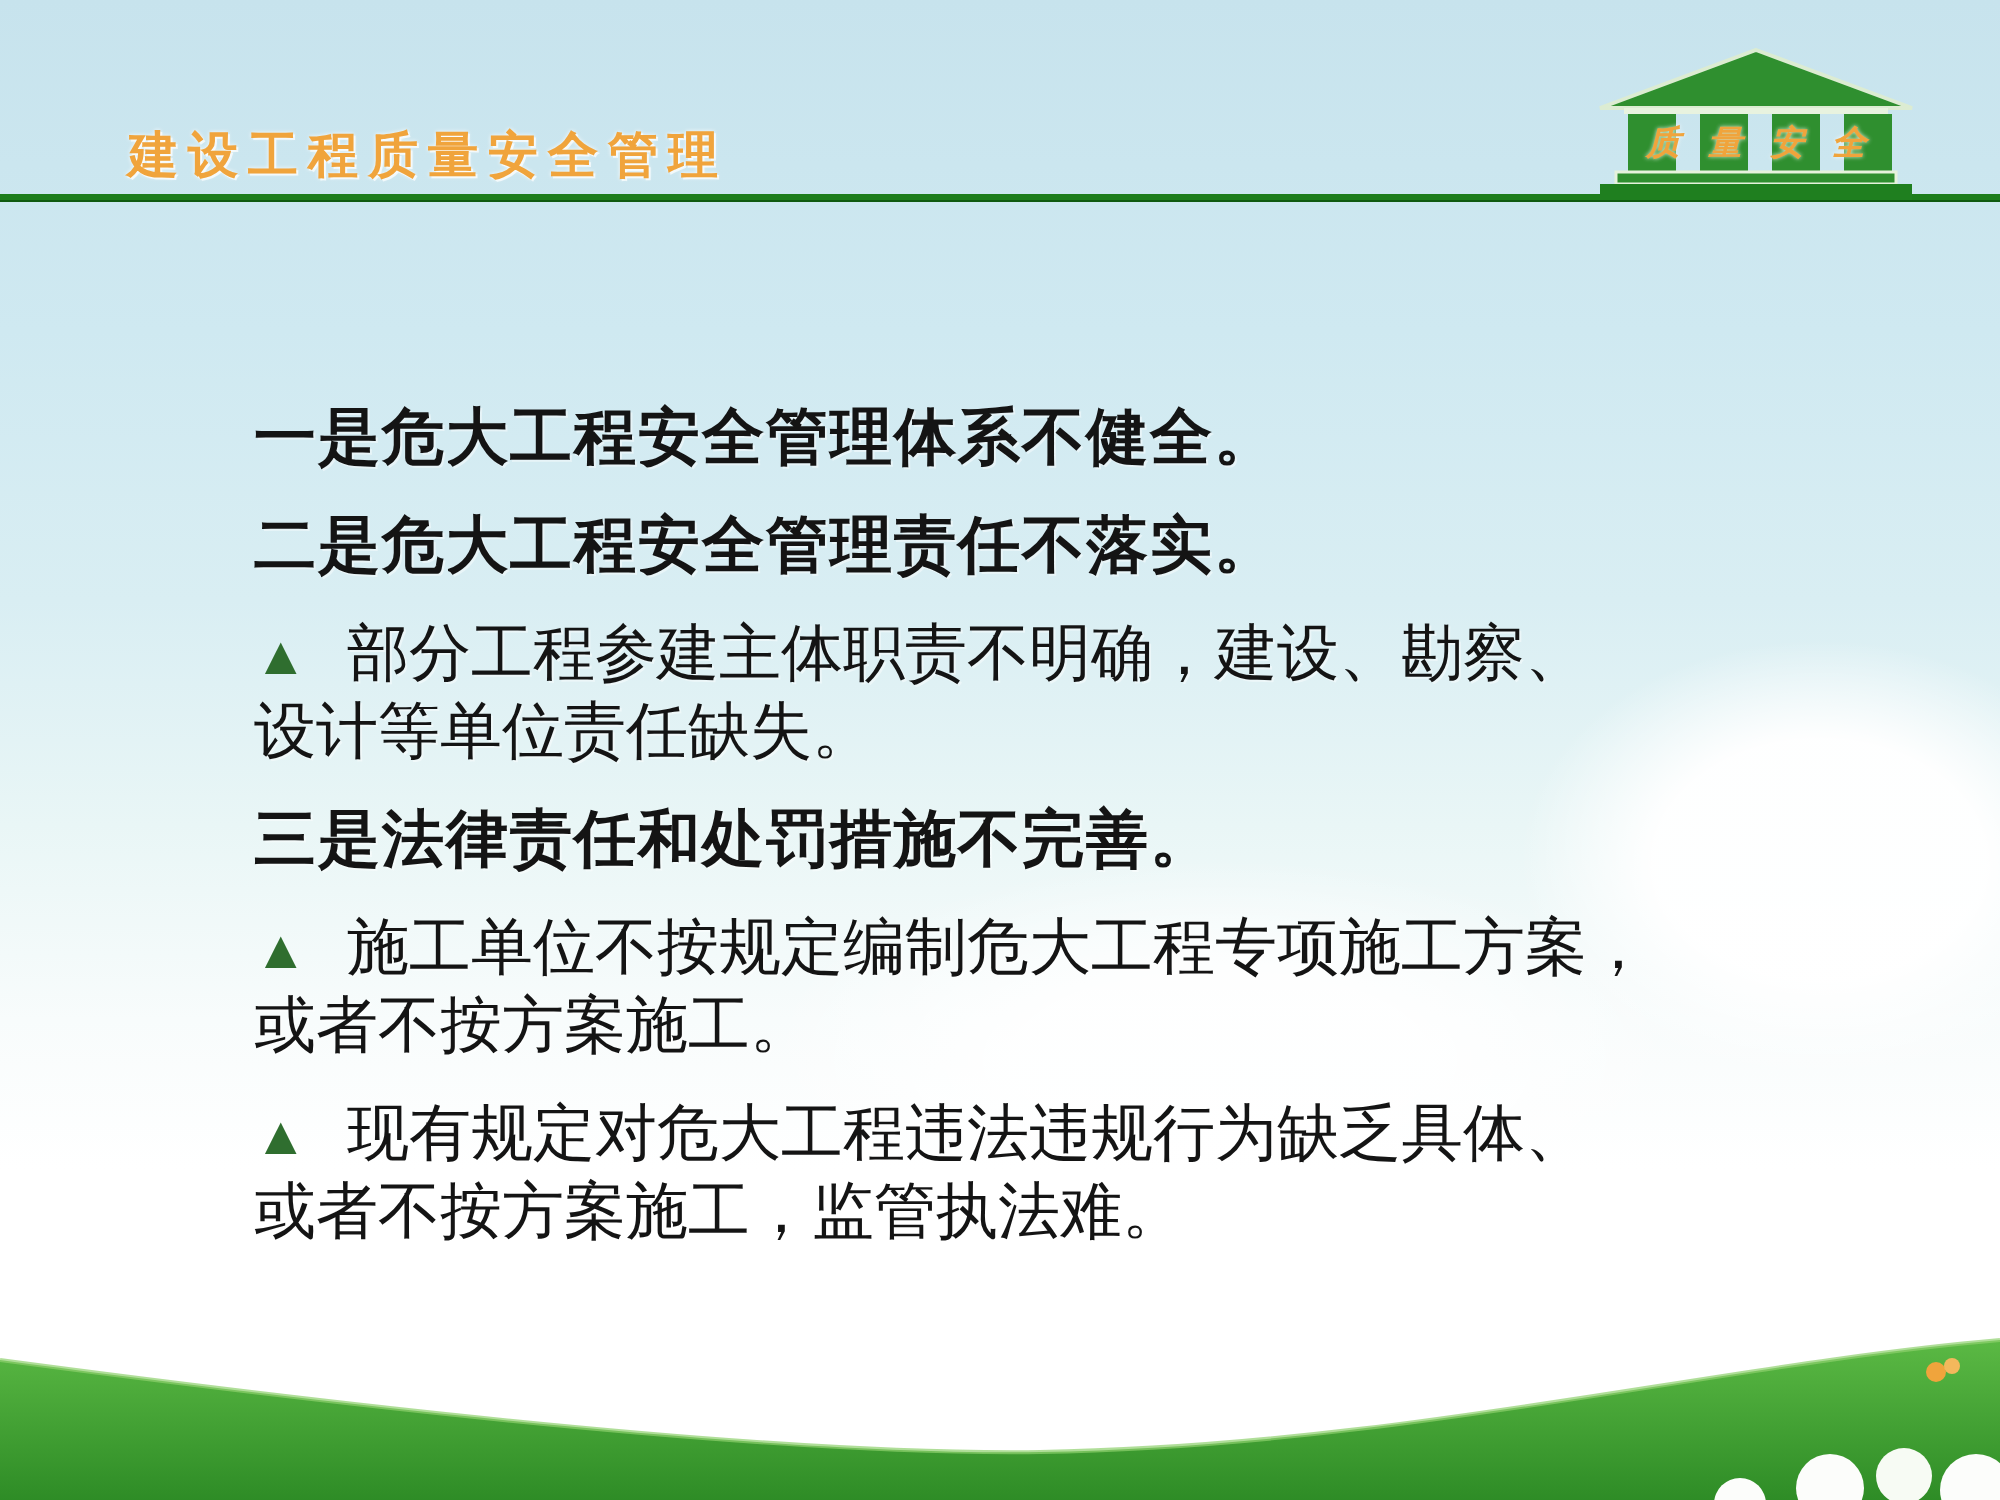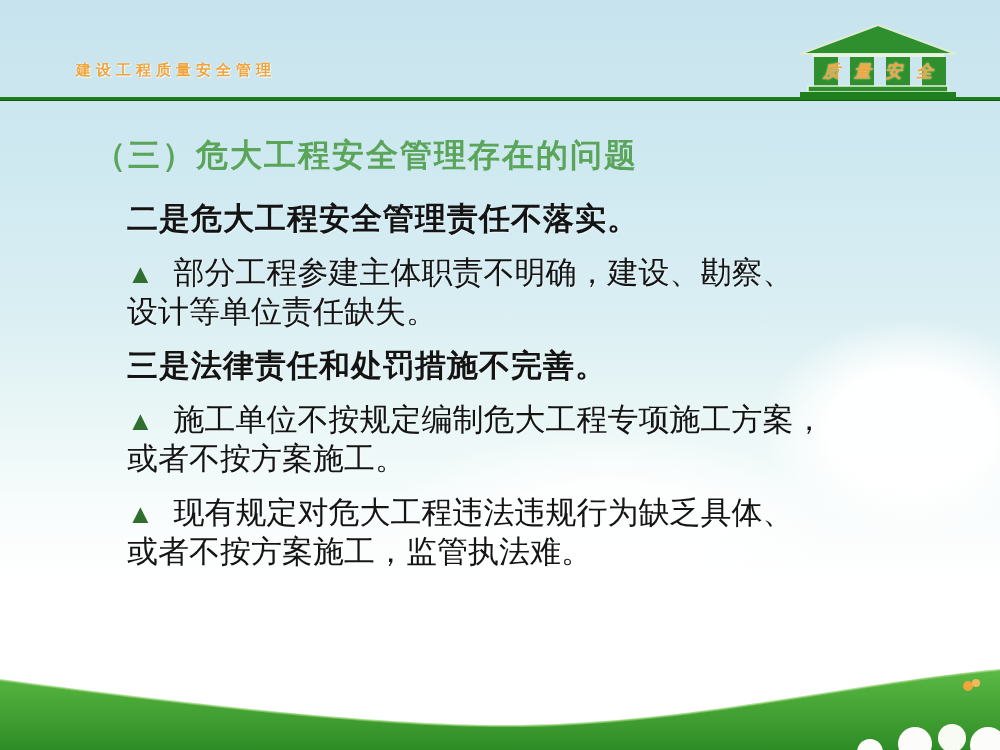--- a/index.html
+++ b/index.html
@@ -20,25 +20,24 @@
   }
   .cloud-mid {
     left:380px; top:430px; width:460px; height:200px;
     background: radial-gradient(closest-side, rgba(255,255,255,.85) 45%, rgba(255,255,255,0));
   }
 
   
   .brand {
     position:absolute; left:64px; top:61px;
     font-family:"Liberation Sans", sans-serif;
-    font-size:15px; font-weight:bold; letter-spacing:5px;
+    font-size:25px; font-weight:bold; letter-spacing:5px;
     color:#f0a43c;
     text-shadow: 0 0 2px rgba(255,255,255,.9), 1px 1px 0 rgba(255,255,255,.7);
     white-space:nowrap;
-    margin-left:12px;
   }
   .divider {
     position:absolute; left:0; top:97px; width:1000px; height:4px;
     background:#1c7d1c; border-bottom:1px solid #0f5a10;
   }
 
   
   .logo { position:absolute; left:798px; top:24px; width:160px; height:78px;font-style:italic; }
   .logo svg { position:absolute; left:0; top:0; }
   .logo-text {
@@ -87,24 +86,26 @@
       <rect x="16" y="33" width="24" height="29" fill="#2f8f2f"></rect>
       <rect x="52" y="33" width="24" height="29" fill="#2f8f2f"></rect>
       <rect x="88" y="33" width="24" height="29" fill="#2f8f2f"></rect>
       <rect x="124" y="33" width="24" height="29" fill="#2f8f2f"></rect>
       <rect x="10" y="62" width="140" height="6" fill="#2f8f2f" stroke="#e6f2dc" stroke-width="1.5"></rect>
       <rect x="2" y="68" width="156" height="8" fill="#1f7f1f"></rect>
     </svg>
     <div class="logo-text">质量安全</div>
   </div>
 
-  <div class="page-title">（三）危大工程安全管理存在的问题</div>
 
   <div class="content">
 
+    <p class="bullet heading">
+      <span>一是危大工程安全管理体系不健全。</span>
+    </p>
 
     <p class="bullet heading">
       <span>二是危大工程安全管理责任不落实。</span>
     </p>
 
     <p class="bullet sub">
       <span class="marker">▲</span>
       <span>部分工程参建主体职责不明确，建设、勘察、</span>
       <span class="line2">设计等单位责任缺失。</span>
     </p>

